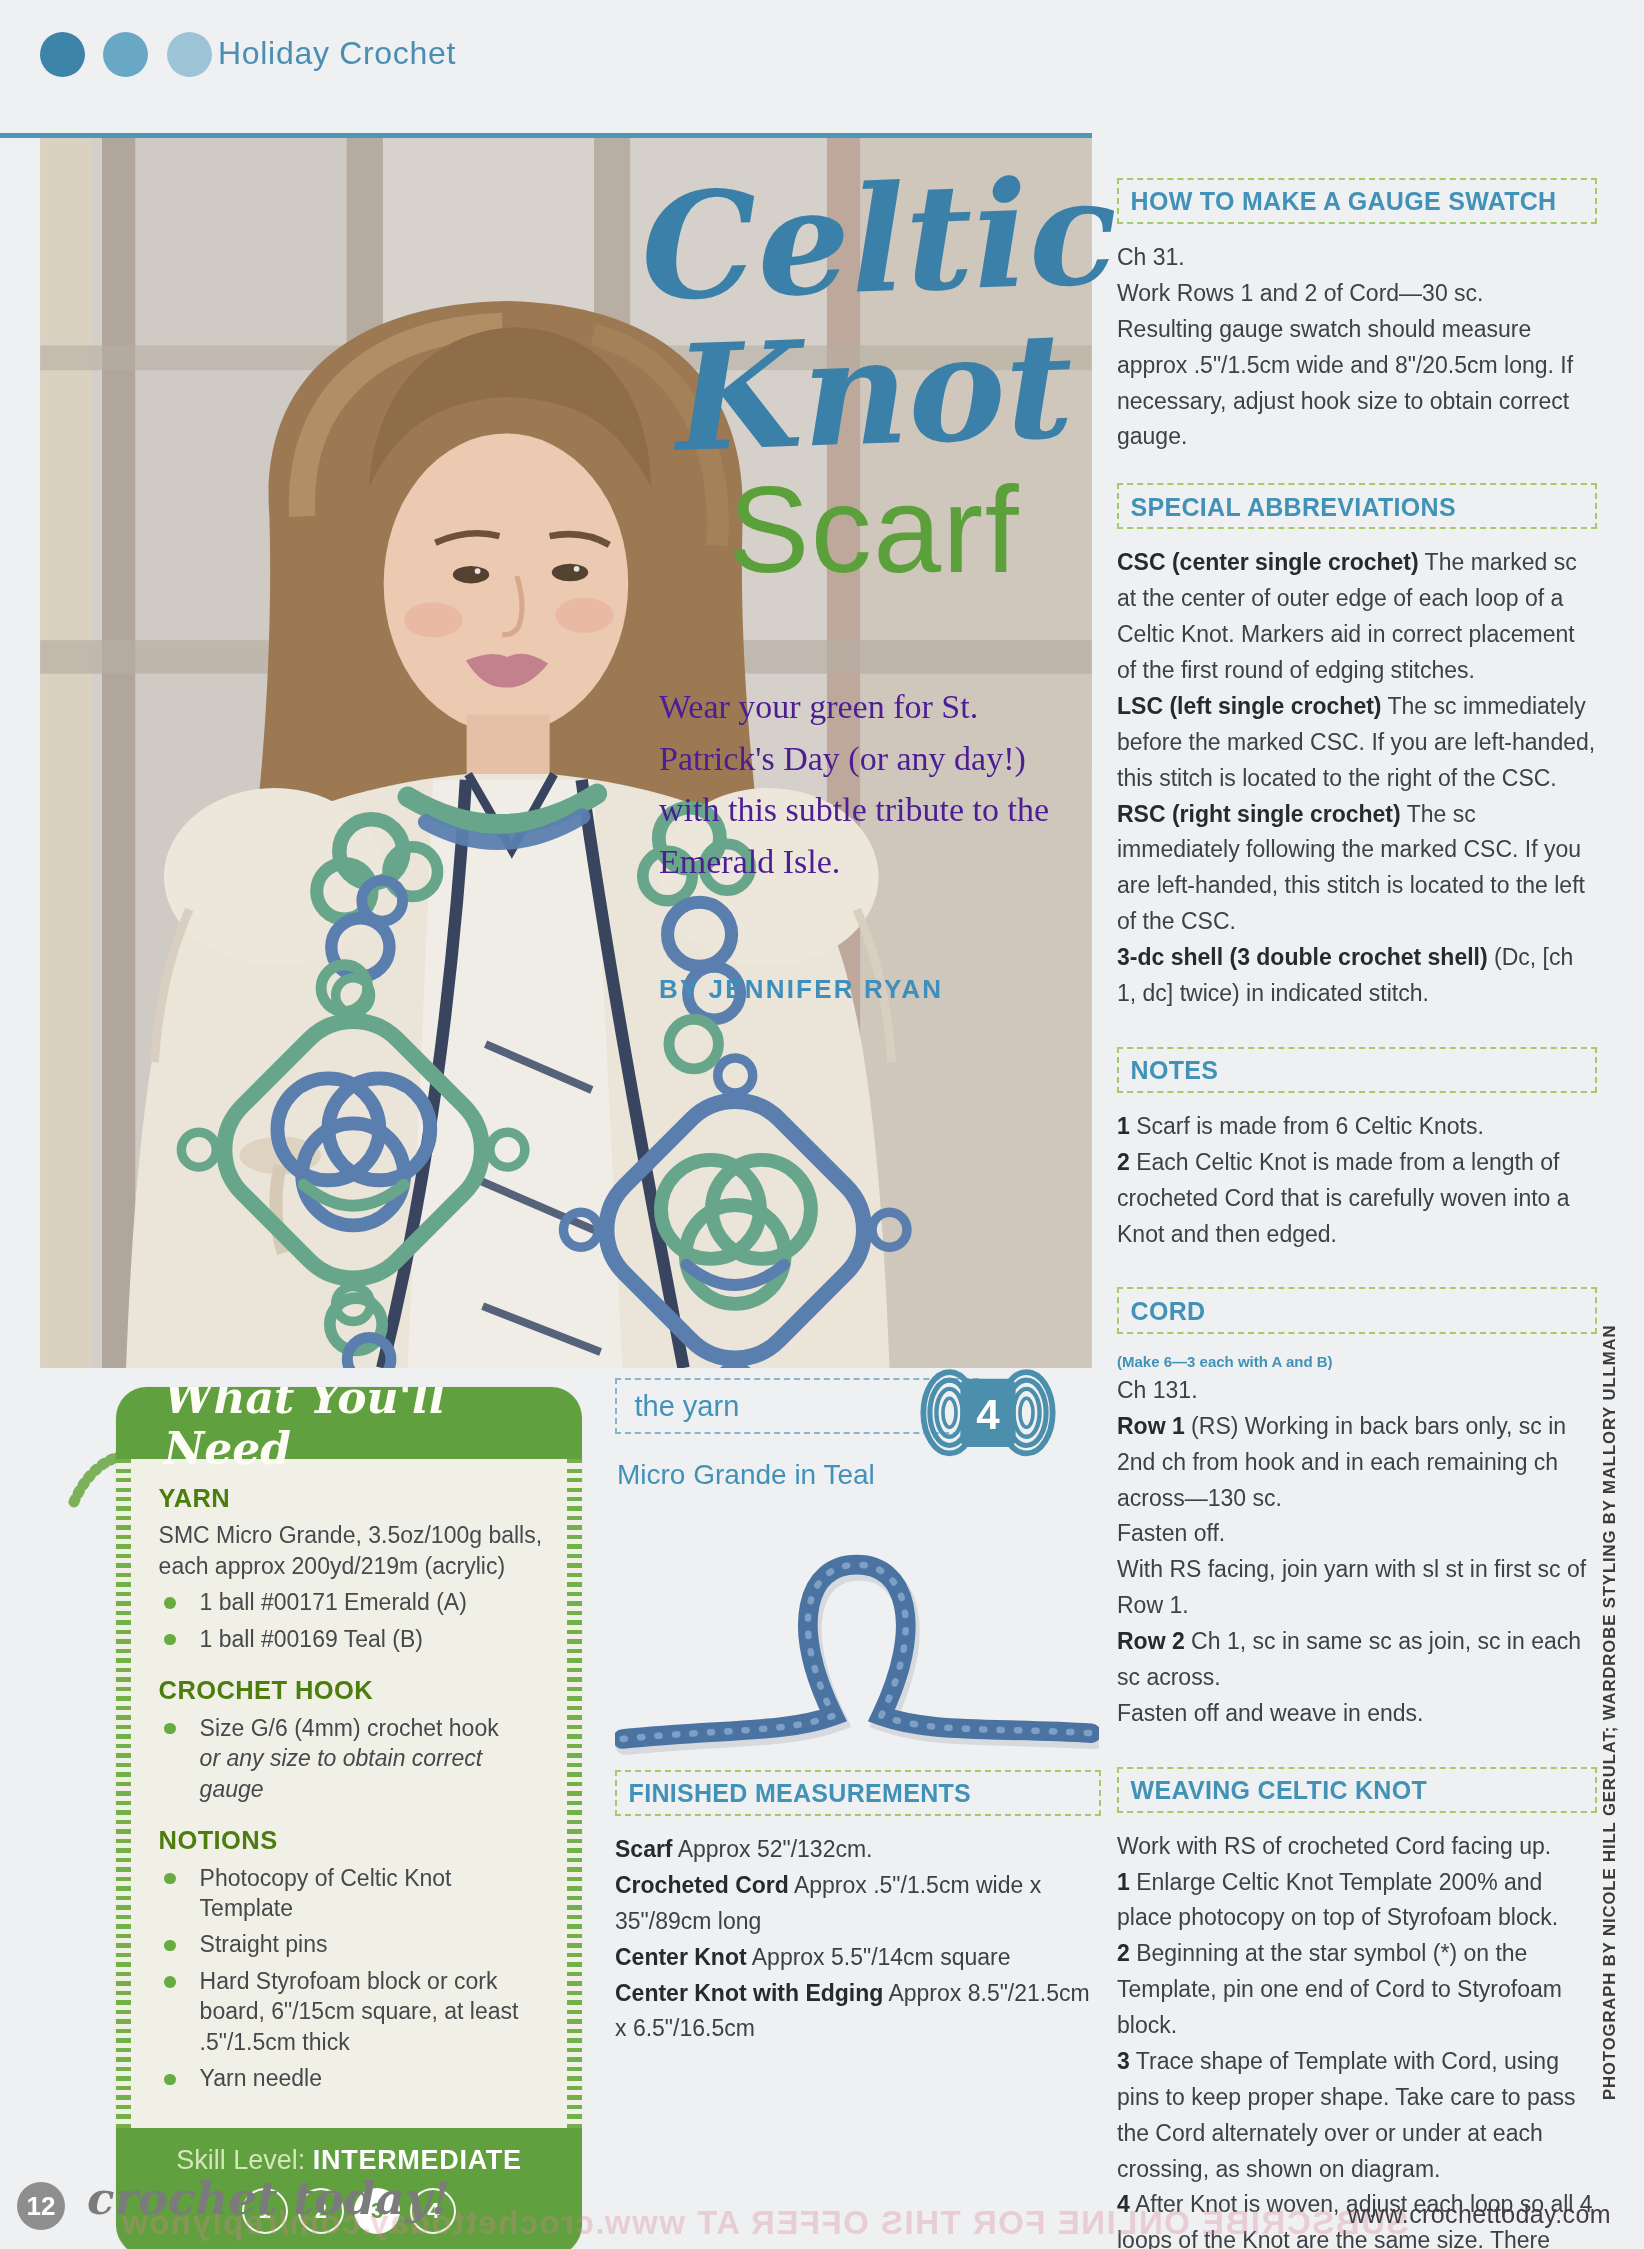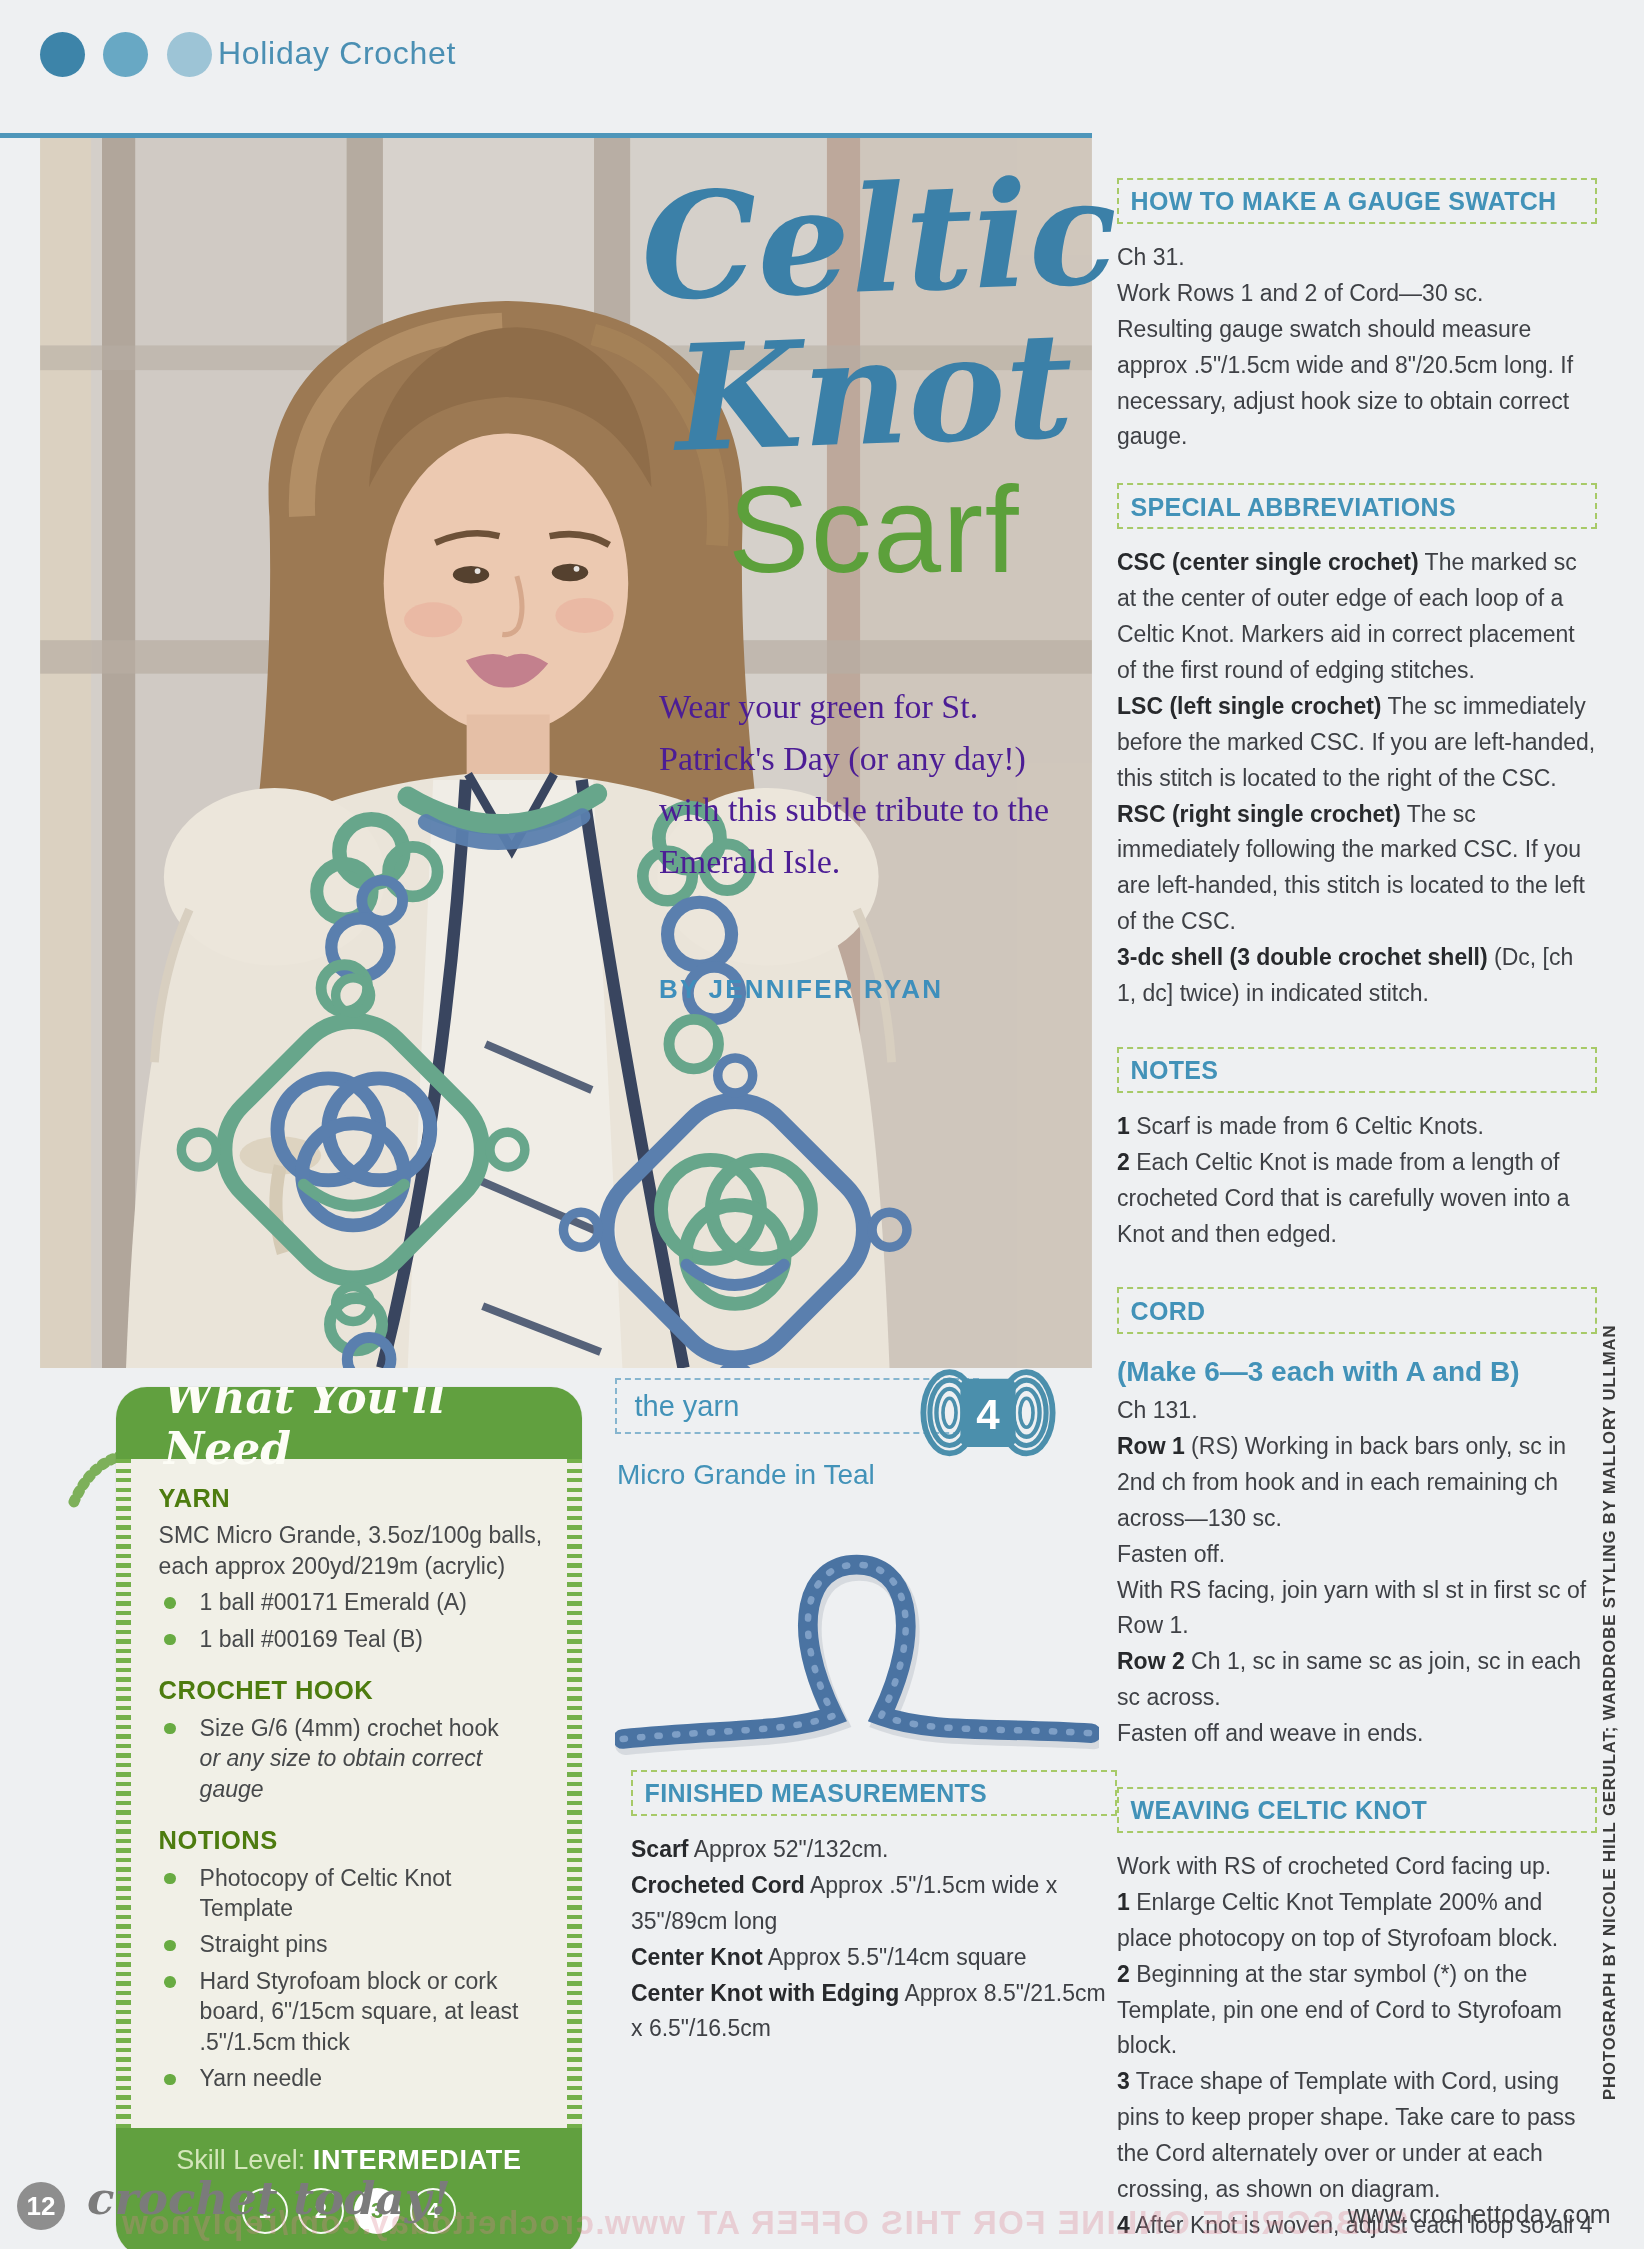--- a/index.html
+++ b/index.html
@@ -20,21 +20,21 @@
          font-size:34px;line-height:1.52;color:#4c1d95;}
   .byline{position:absolute;left:659px;top:974px;font-size:26px;font-weight:bold;
           letter-spacing:2.2px;color:#3e8fbc;}
   
   .rcol{position:absolute;left:1117px;top:178px;width:480px;}
   .sec{margin-bottom:16px;}
   .dashed-head{border:2.2px dashed #a7ca68;color:#4292b8;font-weight:bold;font-size:25px;
                padding:7.3px 11.6px 5.8px;letter-spacing:0.3px;margin-bottom:16px;}
   .col-body p{margin:0;font-size:23px;line-height:1.56;color:#3e4045;}
   .col-body p b{color:#27292c;}
-  .sub-blue{font-size:28px;line-height:1.56;font-weight:bold;color:#4292b8;}
+  .sub-blue{font-size:15px;line-height:1.56;font-weight:bold;color:#4292b8;}
   
   .need-box{position:absolute;left:116px;top:1387px;width:466px;border-radius:31px;overflow:hidden;
             box-shadow:0 0 0 0.7px rgba(0,0,0,.04);}
   .need-head{background:#61a03f;height:72px;display:flex;align-items:center;justify-content:center;padding-left:48px;}
   .need-head span{font-family:"DejaVu Serif",serif;font-style:italic;font-weight:bold;
                   font-size:44px;color:#fdfdf6;}
   .need-mid{display:flex;background:#f1f0e7;}
   .need-stripe{width:14.6px;background:repeating-linear-gradient(to bottom,#74b04a 0 4.4px,#f1f0e7 4.4px 9.5px);}
   .need-content{flex:1;padding:25px 20.4px 11.6px 28px;}
   .need-sec{margin-bottom:22px;}
@@ -53,21 +53,21 @@
   .skill-circles{margin-top:11.6px;display:flex;justify-content:center;gap:10.2px;}
   .skill-circle{width:42px;height:42px;border-radius:50%;border:2.9px solid rgba(255,255,255,.95);
                 color:#fff;font-size:22px;font-weight:bold;display:flex;align-items:center;justify-content:center;}
   .skill-circle.active{background:#fff;color:#61a03f;}
   
   .yarn-head{position:absolute;left:615px;top:1378px;width:342px;border:2.2px dashed #86b5cf;
              color:#4292b8;font-size:29px;padding:10.2px 0 8.7px 17.5px;}
   .yarn-icon{position:absolute;left:919px;top:1367px;}
   .yarn-caption{position:absolute;left:617px;top:1459px;font-size:28px;color:#4292b8;}
   .cord-img{position:absolute;left:615px;top:1508px;}
-  .fm-block{position:absolute;left:615px;top:1770px;width:486px;margin-left:16px;}
+  .fm-block{position:absolute;left:615px;top:1770px;width:486px;}
   .gauge-block{position:absolute;left:615px;top:1998px;width:486px;}
   .gauge-note{font-style:italic;font-family:"Liberation Sans",sans-serif;}
   
   .credit{position:absolute;left:1600px;top:681px;height:1419px;width:25px;
           writing-mode:vertical-rl;transform:rotate(180deg);font-size:16.7px;font-weight:bold;
           letter-spacing:0.9px;color:#3b3b3b;}
   .ft-pagenum{position:absolute;left:17px;top:2182px;width:48px;height:48px;border-radius:50%;
               background:#8e8e8e;color:#fff;font-size:26px;font-weight:bold;
               display:flex;align-items:center;justify-content:center;}
   .ft-logo{position:absolute;left:87px;top:2172px;font-family:"DejaVu Serif",serif;

